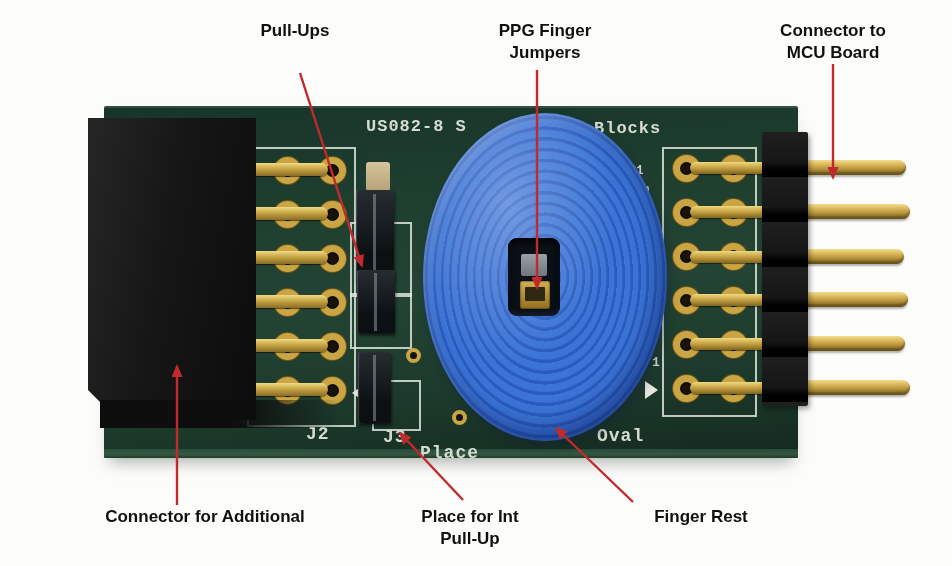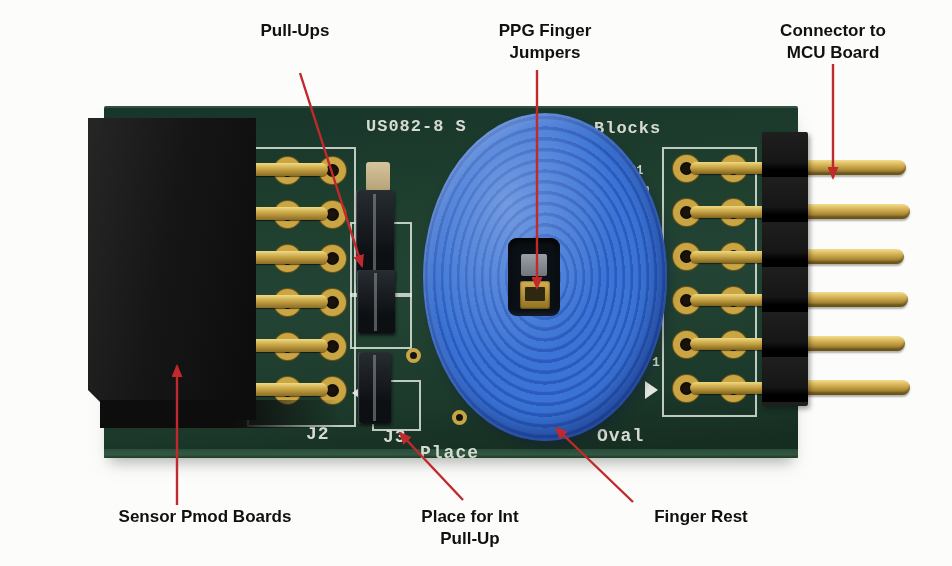--- a/index.html
+++ b/index.html
@@ -253,21 +253,21 @@
   </div>
   <div class="lbl lbl-ppg">
     <div>PPG Finger</div>
     <div>Jumpers</div>
   </div>
   <div class="lbl lbl-mcu">
     <div>Connector to</div>
     <div>MCU Board</div>
   </div>
   <div class="lbl lbl-pmod">
-    <div>Sensor Pmod Boards</div>
+    <div>Connector for Additional</div>
   </div>
   <div class="lbl lbl-int">
     <div>Place for Int</div>
     <div>Pull-Up</div>
   </div>
   <div class="lbl lbl-finger">
     <div>Finger Rest</div>
   </div>
 
 </div>

